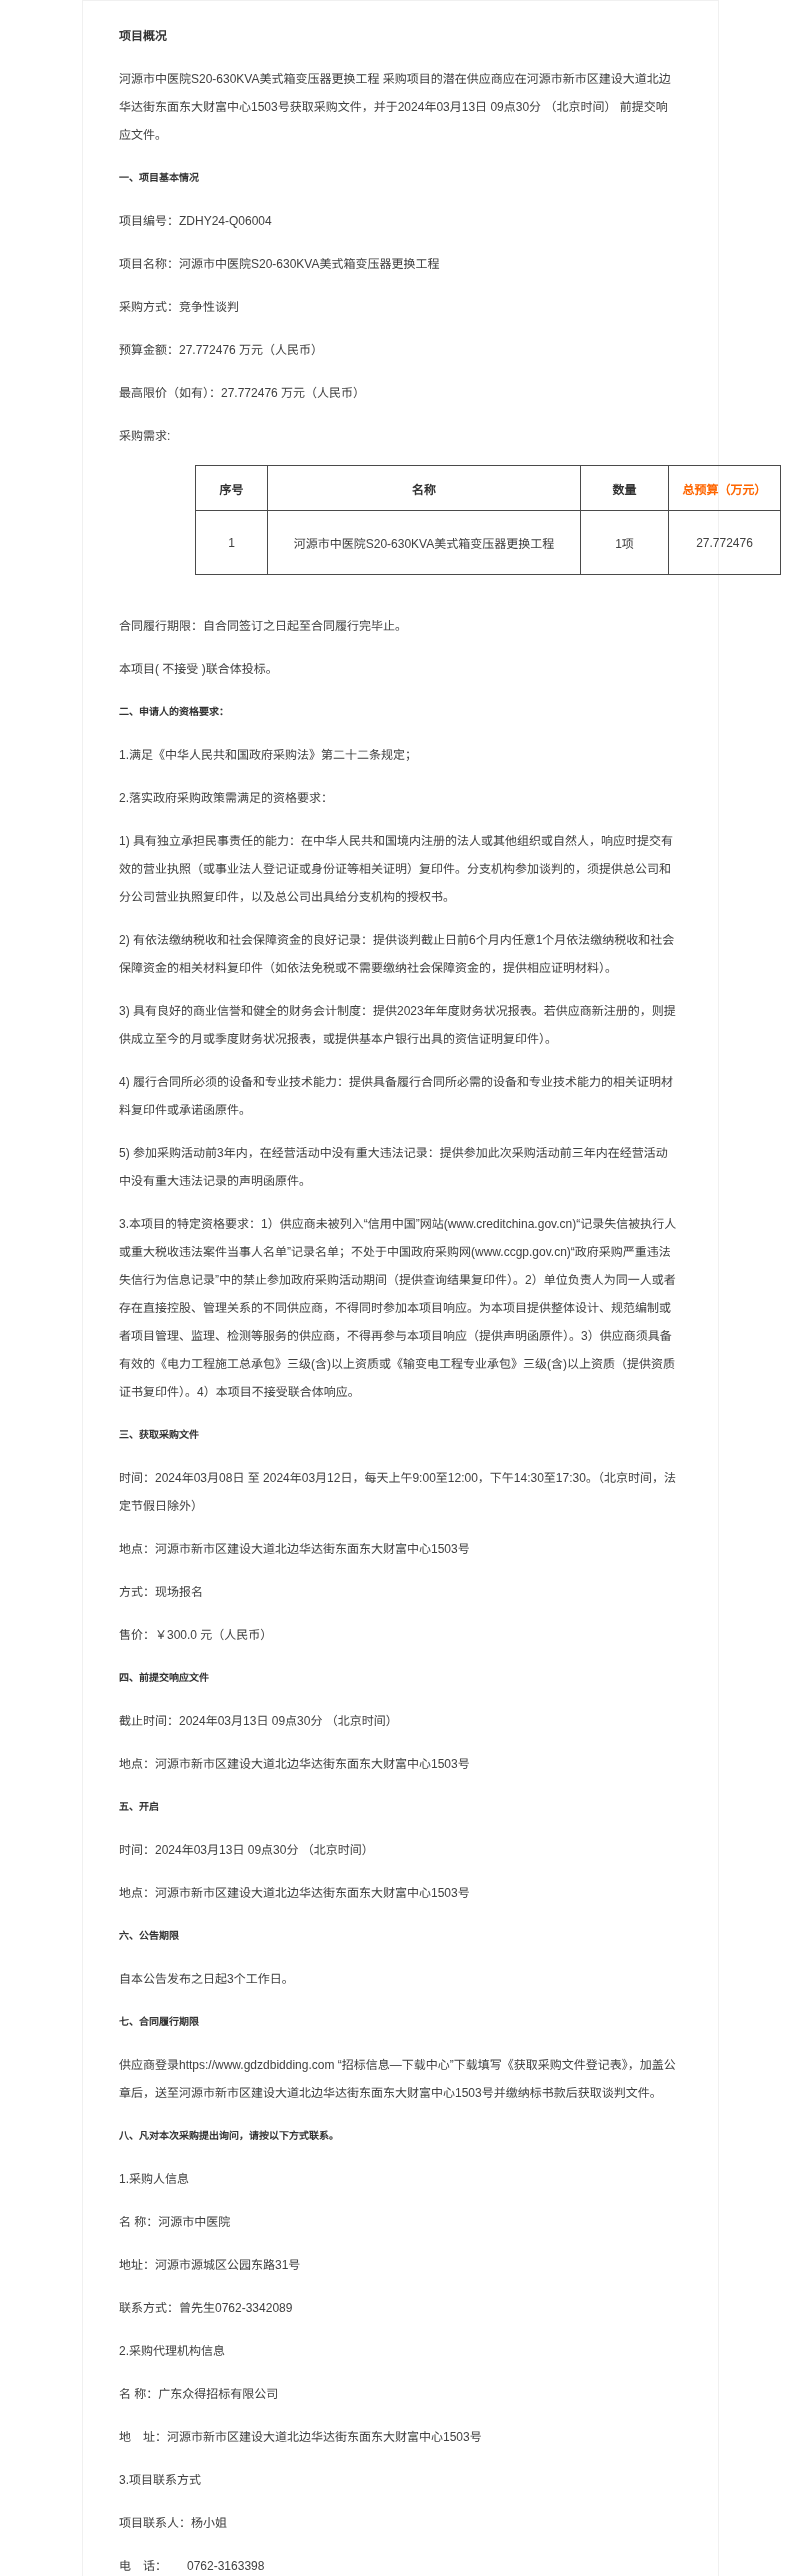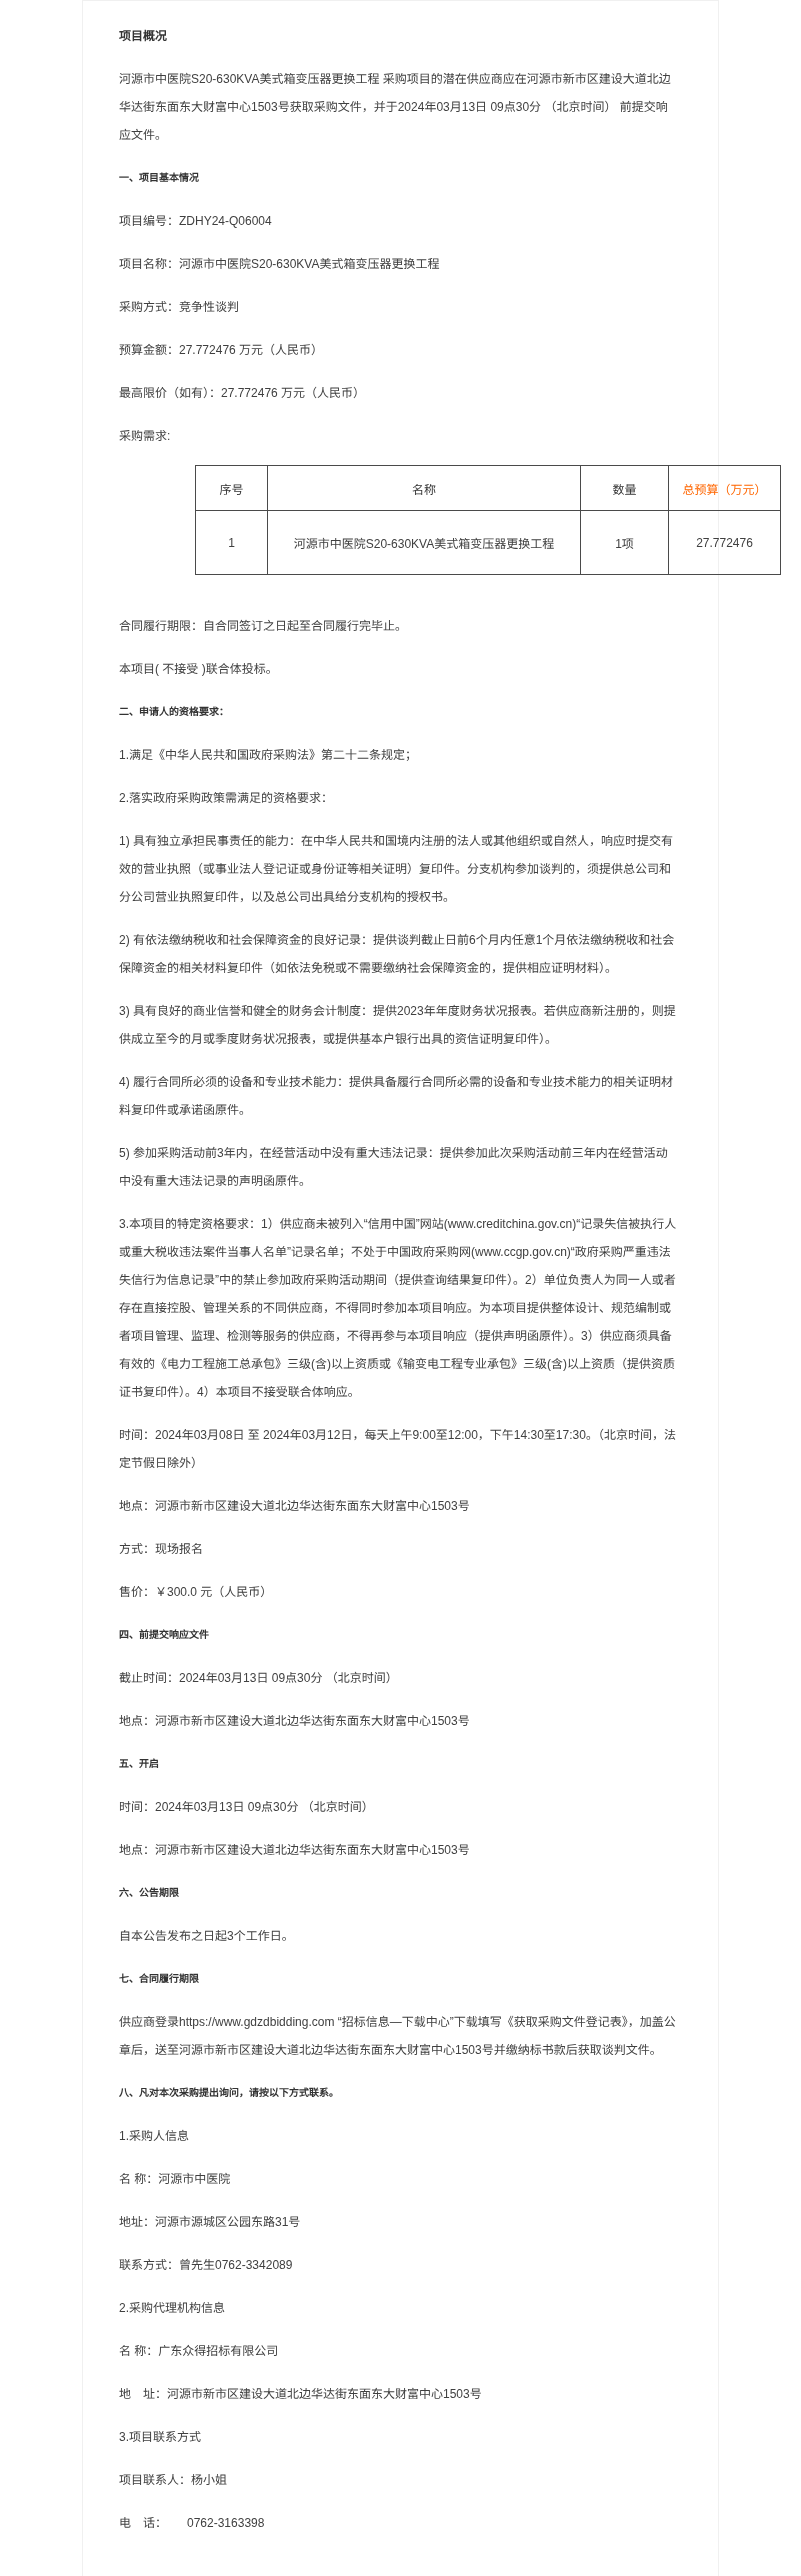--- a/index.html
+++ b/index.html
@@ -47,21 +47,21 @@
     border: 0.8px solid #4a4a4a;
     text-align: center;
     vertical-align: middle;
     font-size: 12px;
     color: #404040;
     padding: 3.2px 4.8px;
     word-break: break-all;
   }
   table.demand-table th {
     height: 38px;
-    font-weight: normal;
+    font-weight: bold;
     color: #333333;
   }
   table.demand-table td {
     height: 56px;
   }
   .col-seq   { width: 72px;  }
   .col-name  { width: 313px; }
   .col-qty   { width: 88px; }
   .col-budget{ width: 112px; }
 </style>
@@ -113,20 +113,21 @@
     <p class="section-heading">二、申请人的资格要求：</p>
     <p>1.满足《中华人民共和国政府采购法》第二十二条规定；</p>
     <p>2.落实政府采购政策需满足的资格要求：</p>
     <p>1) 具有独立承担民事责任的能力：在中华人民共和国境内注册的法人或其他组织或自然人，响应时提交有效的营业执照（或事业法人登记证或身份证等相关证明）复印件。分支机构参加谈判的，须提供总公司和分公司营业执照复印件，以及总公司出具给分支机构的授权书。</p>
     <p>2) 有依法缴纳税收和社会保障资金的良好记录：提供谈判截止日前6个月内任意1个月依法缴纳税收和社会保障资金的相关材料复印件（如依法免税或不需要缴纳社会保障资金的，提供相应证明材料）。</p>
     <p>3) 具有良好的商业信誉和健全的财务会计制度：提供2023年年度财务状况报表。若供应商新注册的，则提供成立至今的月或季度财务状况报表，或提供基本户银行出具的资信证明复印件）。</p>
     <p>4) 履行合同所必须的设备和专业技术能力：提供具备履行合同所必需的设备和专业技术能力的相关证明材料复印件或承诺函原件。</p>
     <p>5) 参加采购活动前3年内，在经营活动中没有重大违法记录：提供参加此次采购活动前三年内在经营活动中没有重大违法记录的声明函原件。</p>
     <p>3.本项目的特定资格要求：1）供应商未被列入“信用中国”网站(www.creditchina.gov.cn)“记录失信被执行人或重大税收违法案件当事人名单”记录名单；不处于中国政府采购网(www.ccgp.gov.cn)“政府采购严重违法失信行为信息记录”中的禁止参加政府采购活动期间（提供查询结果复印件）。2）单位负责人为同一人或者存在直接控股、管理关系的不同供应商，不得同时参加本项目响应。为本项目提供整体设计、规范编制或者项目管理、监理、检测等服务的供应商，不得再参与本项目响应（提供声明函原件）。3）供应商须具备有效的《电力工程施工总承包》三级(含)以上资质或《输变电工程专业承包》三级(含)以上资质（提供资质证书复印件）。4）本项目不接受联合体响应。</p>
 
+    <p class="section-heading">三、获取采购文件</p>
     <p>时间：2024年03月08日 至 2024年03月12日，每天上午9:00至12:00，下午14:30至17:30。（北京时间，法定节假日除外）</p>
     <p>地点：河源市新市区建设大道北边华达街东面东大财富中心1503号</p>
     <p>方式：现场报名</p>
     <p>售价：￥300.0 元（人民币）</p>
 
     <p class="section-heading">四、前提交响应文件</p>
     <p>截止时间：2024年03月13日 09点30分 （北京时间）</p>
     <p>地点：河源市新市区建设大道北边华达街东面东大财富中心1503号</p>
 
     <p class="section-heading">五、开启</p>

